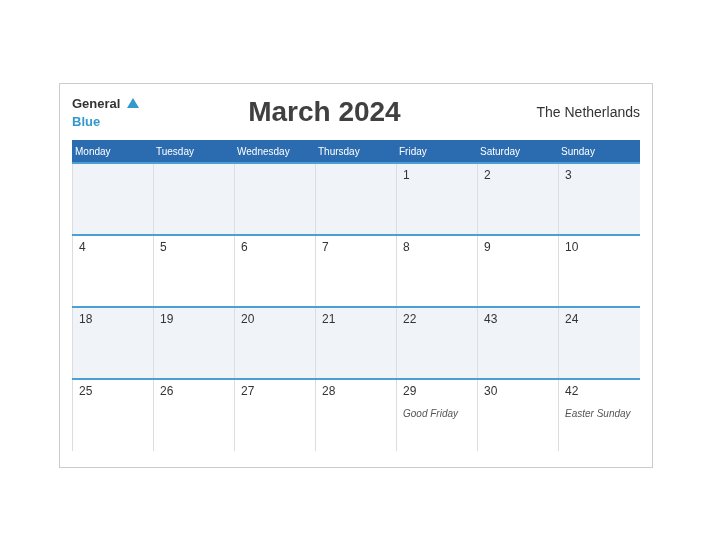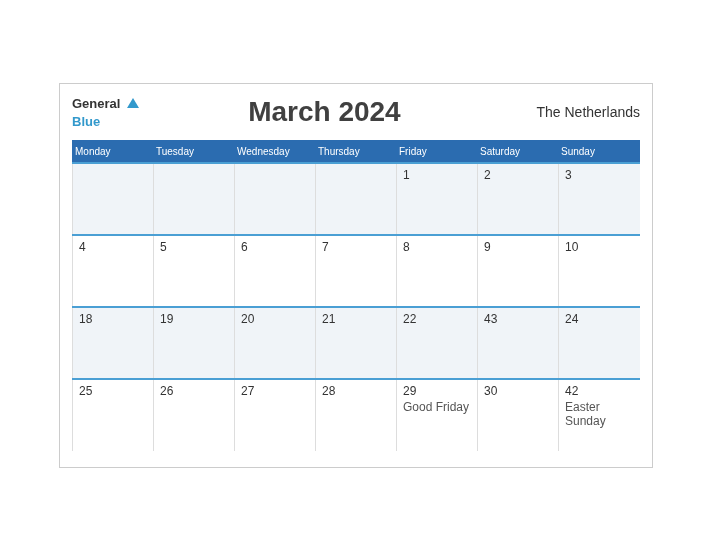--- a/index.html
+++ b/index.html
@@ -99,23 +99,24 @@
     }
     .cal-grid tbody td:first-child {
       border-left: 1px solid #ddd;
     }
     .day-num {
       font-size: 12px;
       color: #333;
       font-weight: normal;
     }
     .holiday {
-      font-size: 12px;
+      font-size: 10px;
       color: #555;
-      margin-top: 2px;
+      margin-top: 10px;
+      font-style: italic;
     }
   </style>
 </head>
 <body>
 
 <div class="calendar-wrapper">
   <div class="cal-header">
     <div class="logo-area">
       <div>
         <span class="logo-text">General</span>

